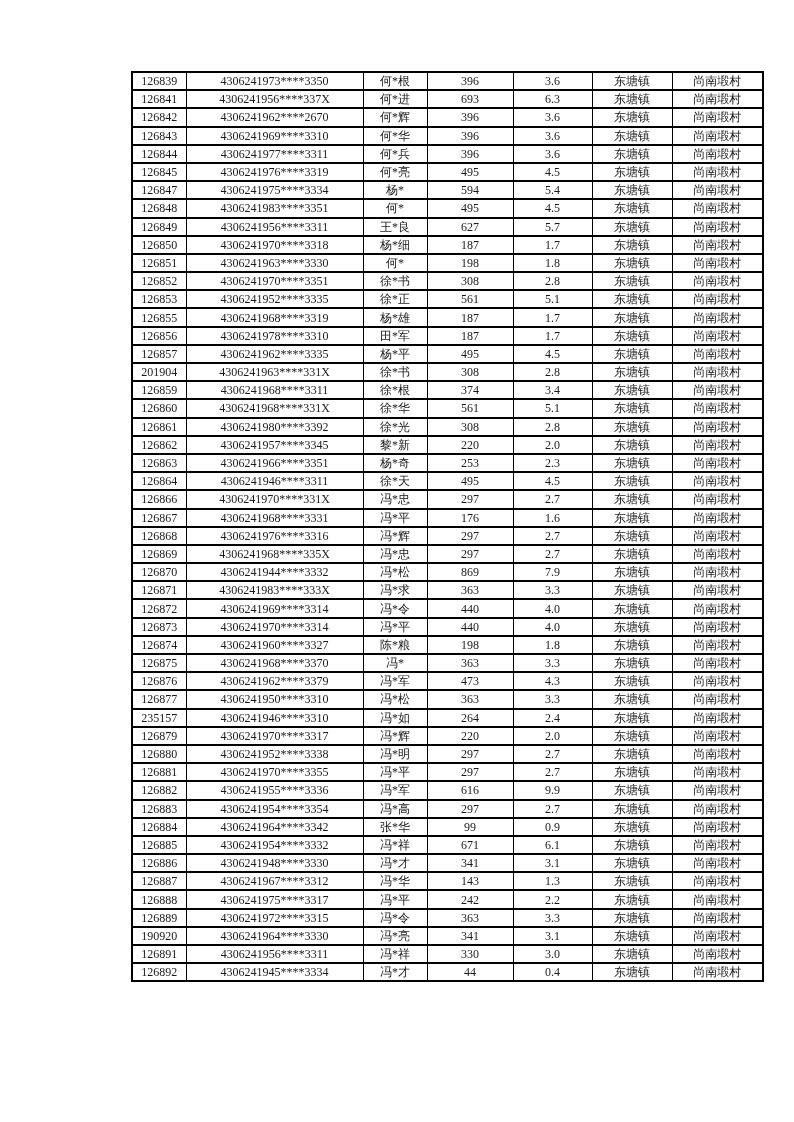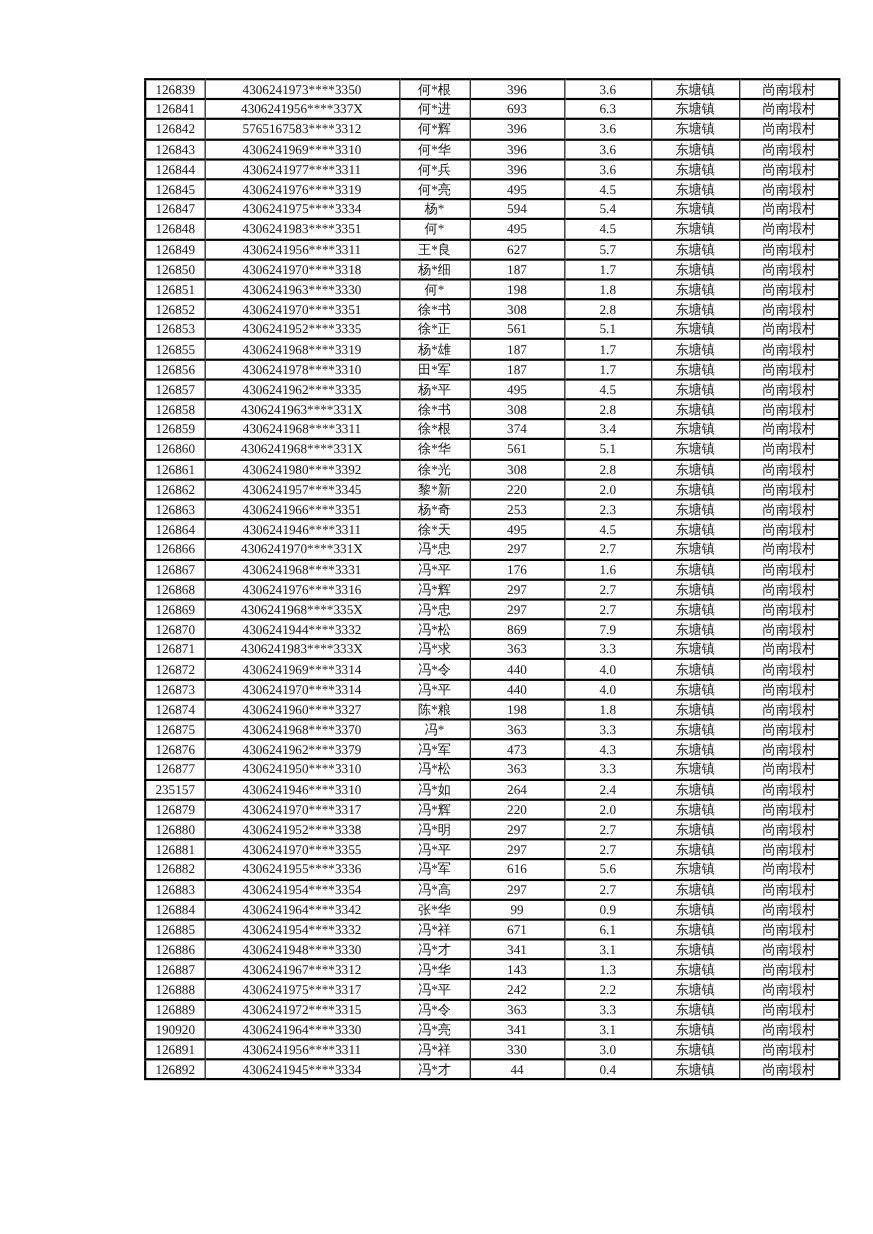--- a/index.html
+++ b/index.html
@@ -81,21 +81,21 @@
     <td>126841</td>
     <td>4306241956****337X</td>
     <td>何*进</td>
     <td>693</td>
     <td>6.3</td>
     <td>东塘镇</td>
     <td>尚南塅村</td>
   </tr>
           <tr>
     <td>126842</td>
-    <td>5765167583****3312</td>
+    <td>4306241962****2670</td>
     <td>何*辉</td>
     <td>396</td>
     <td>3.6</td>
     <td>东塘镇</td>
     <td>尚南塅村</td>
   </tr>
           <tr>
     <td>126843</td>
     <td>4306241969****3310</td>
     <td>何*华</td>
@@ -206,21 +206,21 @@
           <tr>
     <td>126857</td>
     <td>4306241962****3335</td>
     <td>杨*平</td>
     <td>495</td>
     <td>4.5</td>
     <td>东塘镇</td>
     <td>尚南塅村</td>
   </tr>
           <tr>
-    <td>126858</td>
+    <td>201904</td>
     <td>4306241963****331X</td>
     <td>徐*书</td>
     <td>308</td>
     <td>2.8</td>
     <td>东塘镇</td>
     <td>尚南塅村</td>
   </tr>
           <tr>
     <td>126859</td>
     <td>4306241968****3311</td>
@@ -417,21 +417,21 @@
     <td>297</td>
     <td>2.7</td>
     <td>东塘镇</td>
     <td>尚南塅村</td>
   </tr>
           <tr>
     <td>126882</td>
     <td>4306241955****3336</td>
     <td>冯*军</td>
     <td>616</td>
-    <td>5.6</td>
+    <td>9.9</td>
     <td>东塘镇</td>
     <td>尚南塅村</td>
   </tr>
           <tr>
     <td>126883</td>
     <td>4306241954****3354</td>
     <td>冯*高</td>
     <td>297</td>
     <td>2.7</td>
     <td>东塘镇</td>

